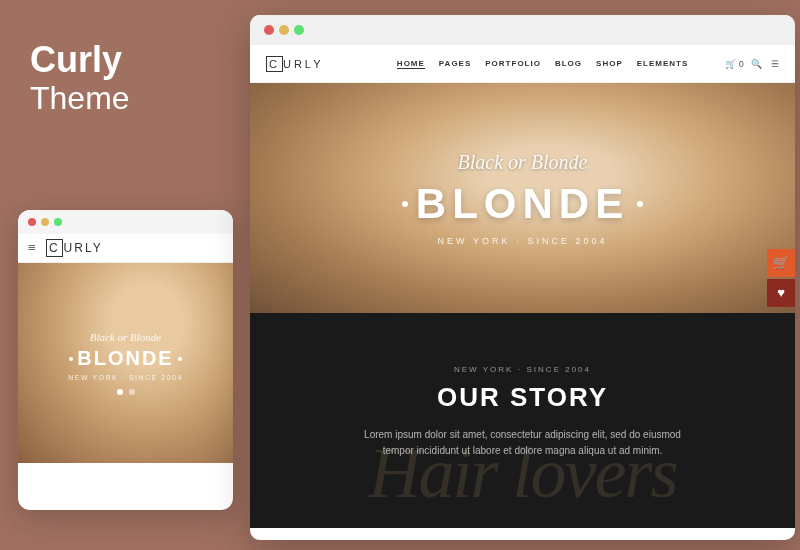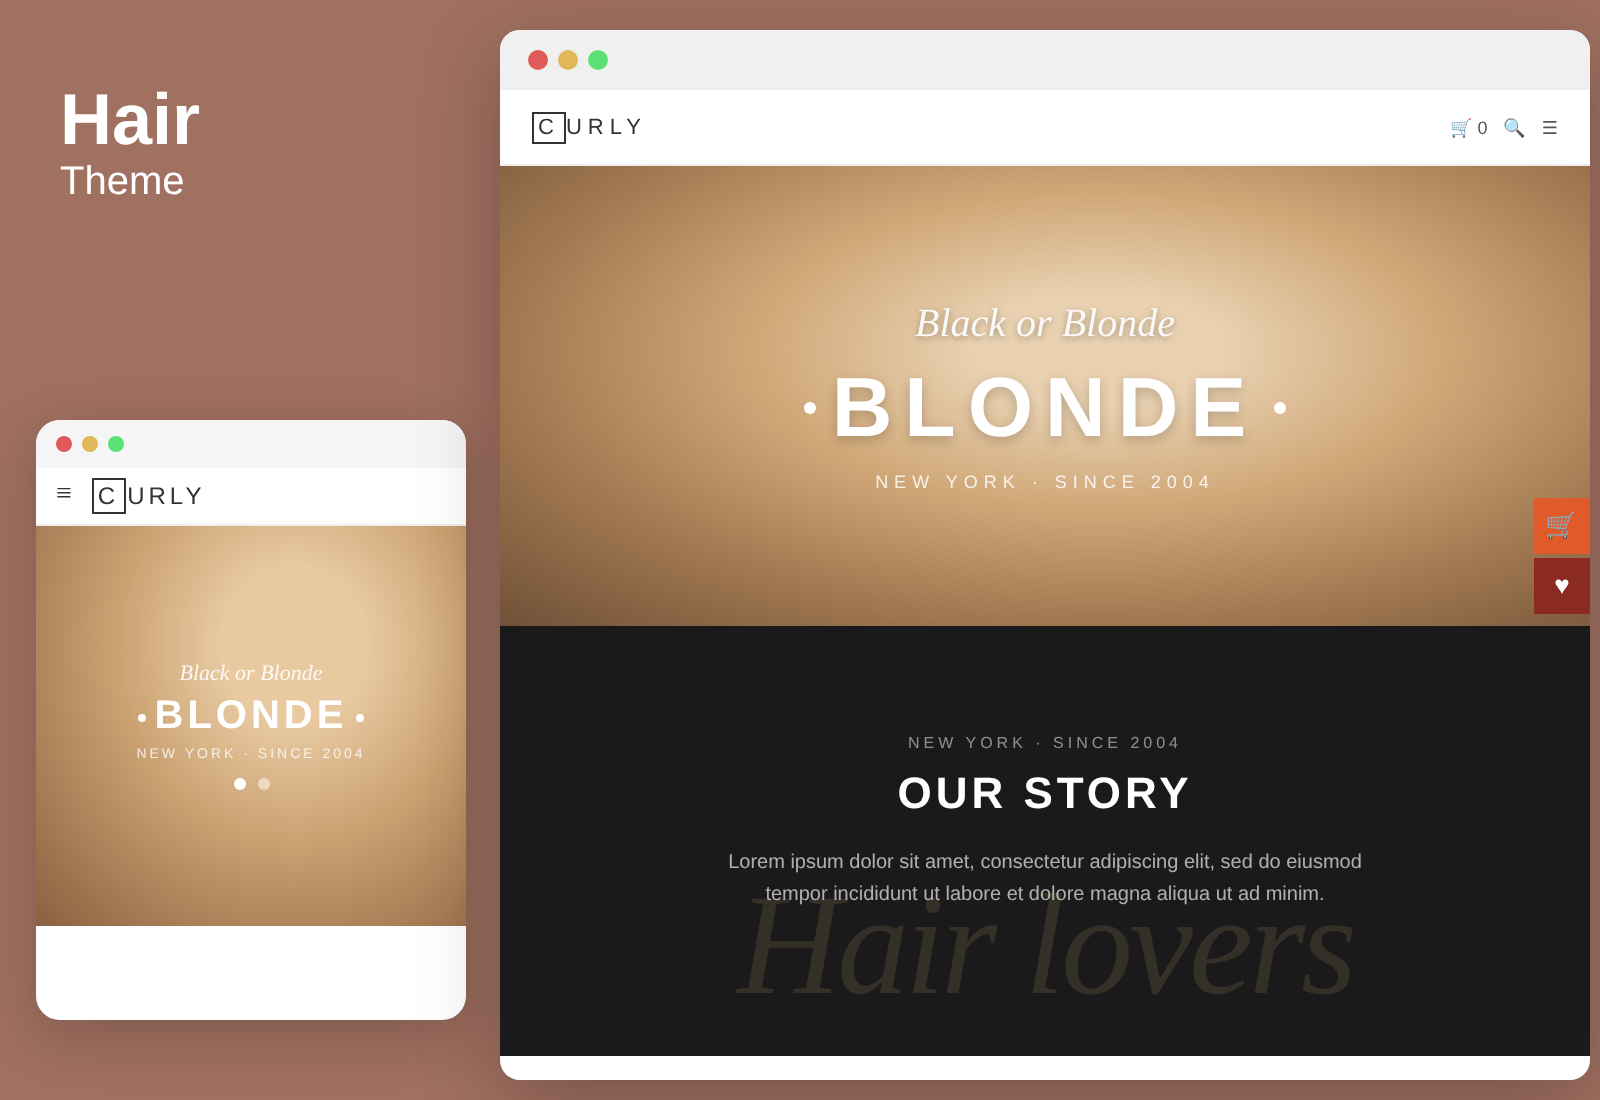--- a/index.html
+++ b/index.html
@@ -27,21 +27,21 @@
 
     .brand-title {
       font-size: 36px;
       font-weight: 900;
       color: #fff;
       font-family: Arial, sans-serif;
       line-height: 1.1;
     }
 
     .brand-subtitle {
-      font-size: 20px;
+      font-size: 32px;
       font-weight: 300;
       color: #fff;
       font-family: Arial, sans-serif;
       margin-bottom: 12px;
     }
 
     .brand-by {
       font-size: 13px;
       color: rgba(255,255,255,0.85);
       font-family: Arial, sans-serif;
@@ -378,21 +378,21 @@
 
     .dark-location {
       font-size: 8px;
       color: rgba(255,255,255,0.5);
       letter-spacing: 2px;
       font-family: Arial, sans-serif;
       margin-bottom: 8px;
     }
 
     .dark-title {
-      font-size: 22px;
+      font-size: 26px;
       font-weight: 900;
       color: #fff;
       font-family: Arial, sans-serif;
       letter-spacing: 2px;
       margin-bottom: 14px;
     }
 
     .dark-body {
       font-size: 10px;
       color: rgba(255,255,255,0.65);
@@ -437,21 +437,21 @@
       color: #fff;
     }
 
     .float-btn.orange { background: #e05a2a; }
     .float-btn.dark-red { background: #8a2a20; }
   </style>
 </head>
 <body>
 
 <div class="left-panel">
-  <div class="brand-title">Hair</div>
+  <div class="brand-title">Curly</div>
   <div class="brand-subtitle">Theme</div>
 </div>
 
 <div class="mobile-preview">
   <div class="mobile-dots">
     <div class="mobile-dot red"></div>
     <div class="mobile-dot yellow"></div>
     <div class="mobile-dot green"></div>
   </div>
   <div class="mobile-nav">
@@ -482,20 +482,28 @@
 <div class="desktop-preview">
   <div class="desktop-dots">
     <div class="desktop-dot" style="background:#e05a5a;"></div>
     <div class="desktop-dot" style="background:#e0b85a;"></div>
     <div class="desktop-dot" style="background:#5ae074;"></div>
   </div>
   <div class="desktop-nav">
     <div class="desktop-logo">
       <span class="boxed">C</span>URLY
     </div>
+    <div class="desktop-nav-links">
+      <span class="desktop-nav-link active">HOME</span>
+      <span class="desktop-nav-link">PAGES</span>
+      <span class="desktop-nav-link">PORTFOLIO</span>
+      <span class="desktop-nav-link">BLOG</span>
+      <span class="desktop-nav-link">SHOP</span>
+      <span class="desktop-nav-link">ELEMENTS</span>
+    </div>
     <div class="desktop-nav-icons">
       <span>🛒 0</span>
       <span>🔍</span>
       <span>☰</span>
     </div>
   </div>
 
   <div class="desktop-hero">
     <div class="desktop-hero-bg"></div>
     <div class="desktop-hero-face"></div>

